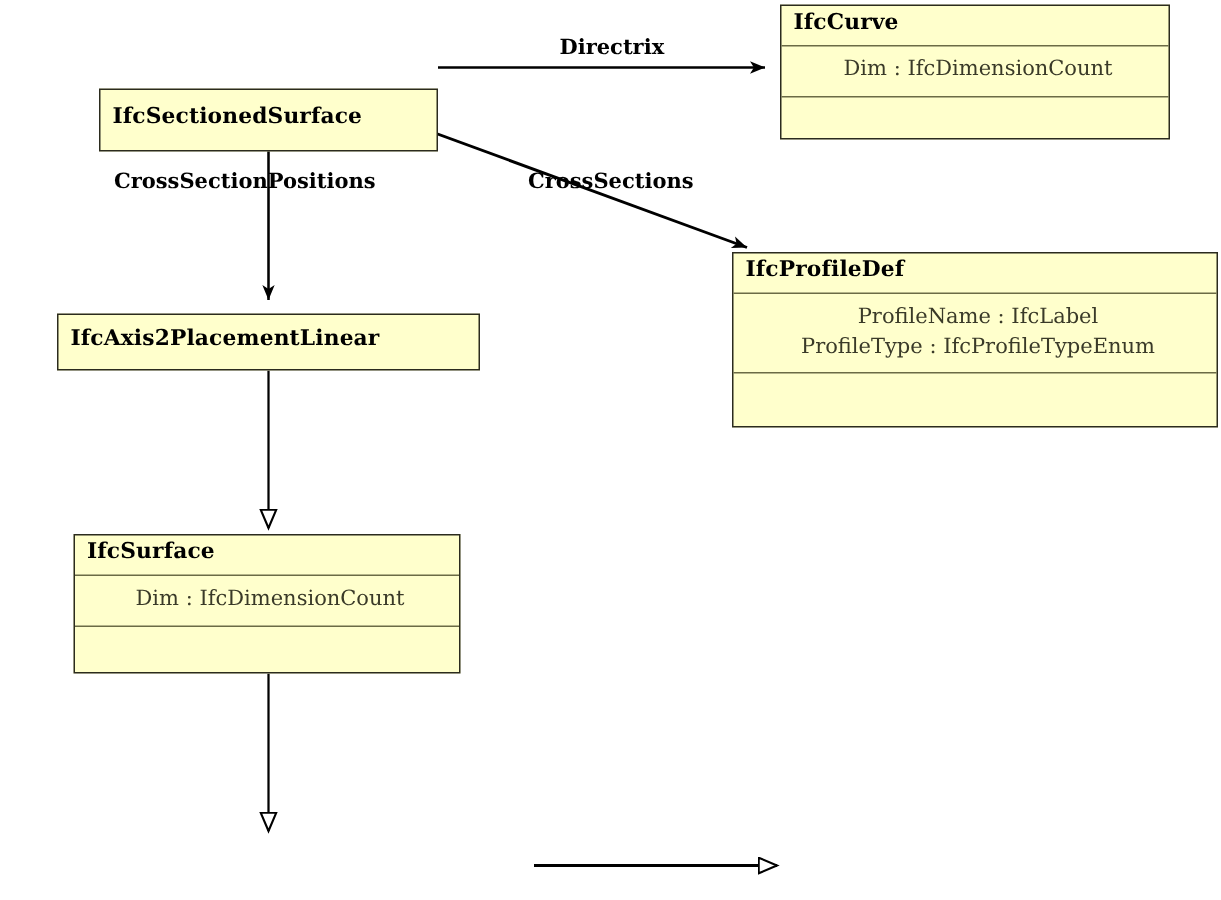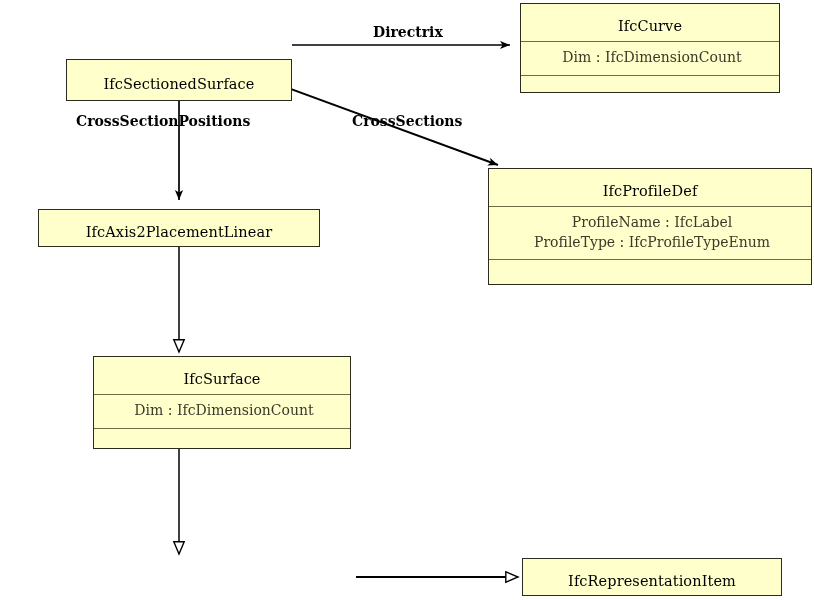--- a/index.html
+++ b/index.html
@@ -25,26 +25,25 @@
   }
   .uml-box {
     position: absolute;
     background: #ffffcc;
     border: 1.6px solid #2b2b1e;
     box-sizing: border-box;
     display: flex;
     flex-direction: column;
   }
   .uml-title {
-    font-weight: normal;
+    font-weight: bold;
     font-size: 14.5px;
     color: #000000;
-    text-align: center;
     letter-spacing: 0.1px;
-    padding: 14px 8px 6px 8px;
+    padding: 3px 8px 6px 8px;
     line-height: 1.15;
   }
   .uml-sep {
     border-top: 1.4px solid #6b6b45;
     width: 100%;
   }
   .uml-attrs {
     padding: 6px 10px 7px 14px;
     font-size: 14px;
     color: #3a3a28;
@@ -137,28 +136,25 @@
       <div class="uml-attr">ProfileType : IfcProfileTypeEnum</div>
     </div>
     <div class="uml-sep"></div>
     <div class="uml-empty"></div>
   </div>
 
   <div class="uml-box single-line" style="left:38px; top:209px; width:282px; height:38px;">
     <div class="uml-title">IfcAxis2PlacementLinear</div>
   </div>
 
-  <div class="uml-box" style="left:49px; top:356px; width:258px; height:93px;margin-left:44px;">
+  <div class="uml-box" style="left:49px; top:356px; width:258px; height:93px;">
     <div class="uml-title">IfcSurface</div>
     <div class="uml-sep"></div>
     <div class="uml-attrs">
       <div class="uml-attr">Dim : IfcDimensionCount</div>
     </div>
     <div class="uml-sep"></div>
     <div class="uml-empty"></div>
   </div>
 
 
-  <div class="uml-box single-line" style="left:522px; top:558px; width:260px; height:38px;">
-    <div class="uml-title">IfcRepresentationItem</div>
-  </div>
 
 </div>
 
 </body></html>

